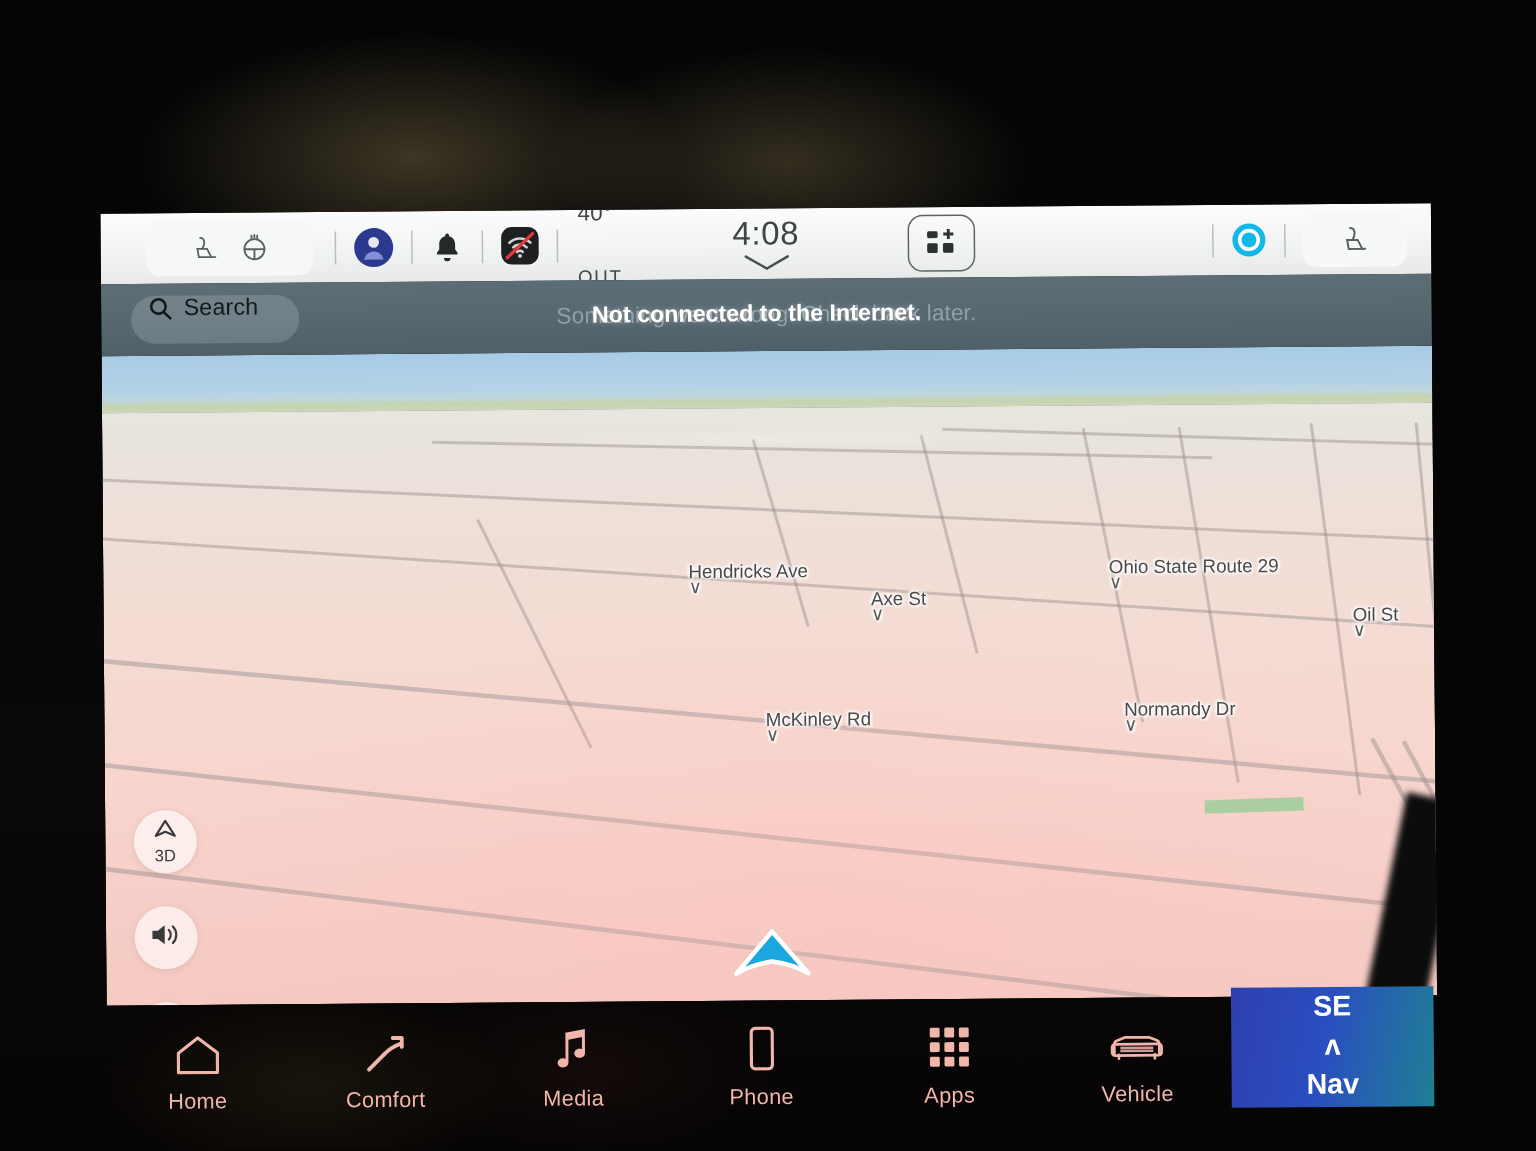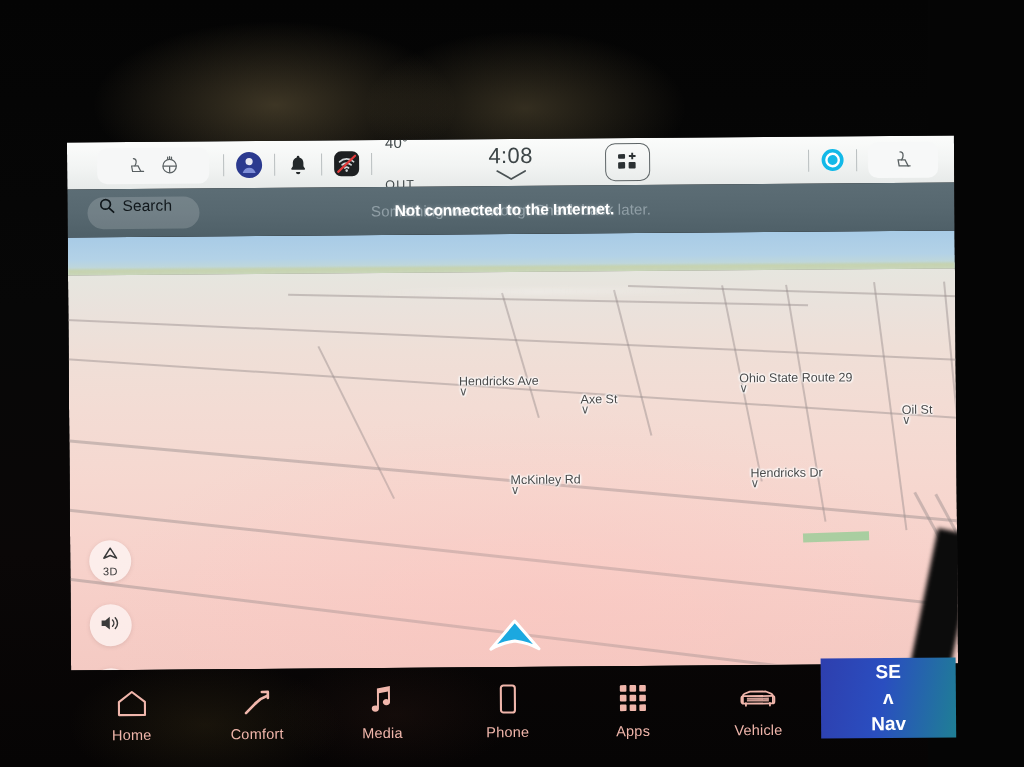--- a/index.html
+++ b/index.html
@@ -309,21 +309,21 @@
       <div class="greenblock"></div>
       <div class="glare"></div>
       <div class="corner-dark"></div>
 
       <div id="map-labels">
           <div class="mlabel" style="left: 430px; top: 140px;"><span>Hendricks Ave</span><span class="tick">∨</span></div>
           <div class="mlabel" style="left: 530px; top: 143px; margin-top: 16px;"><span>Axe St</span><span class="tick">∨</span></div>
           <div class="mlabel" style="left: 727px; top: 139px;"><span>Ohio State Route 29</span><span class="tick">∨</span></div>
           <div class="mlabel" style="left: 848px; top: 172px;"><span>Oil St</span><span class="tick">∨</span></div>
           <div class="mlabel" style="left: 476px; top: 239px;"><span>McKinley Rd</span><span class="tick">∨</span></div>
-          <div class="mlabel" style="left: 717px; top: 234px;"><span>Hendricks Dr</span><span class="tick">∨</span></div>
+          <div class="mlabel" style="left: 717px; top: 234px;"><span>Normandy Dr</span><span class="tick">∨</span></div>
         </div>
 
       <div id="map-controls">
           <div class="mapctl" style="top: 303px;">
             <span><svg width="20" height="15" viewBox="0 0 22 16" fill="none" stroke="#3a3a3a" stroke-width="1.6" stroke-linejoin="round">
                 <path d="M11 2 18 13 11 10 4 13z"></path>
               </svg></span>
             <span class="lbl">3D</span>
           </div>
           <div class="mapctl" style="top: 367px;">

